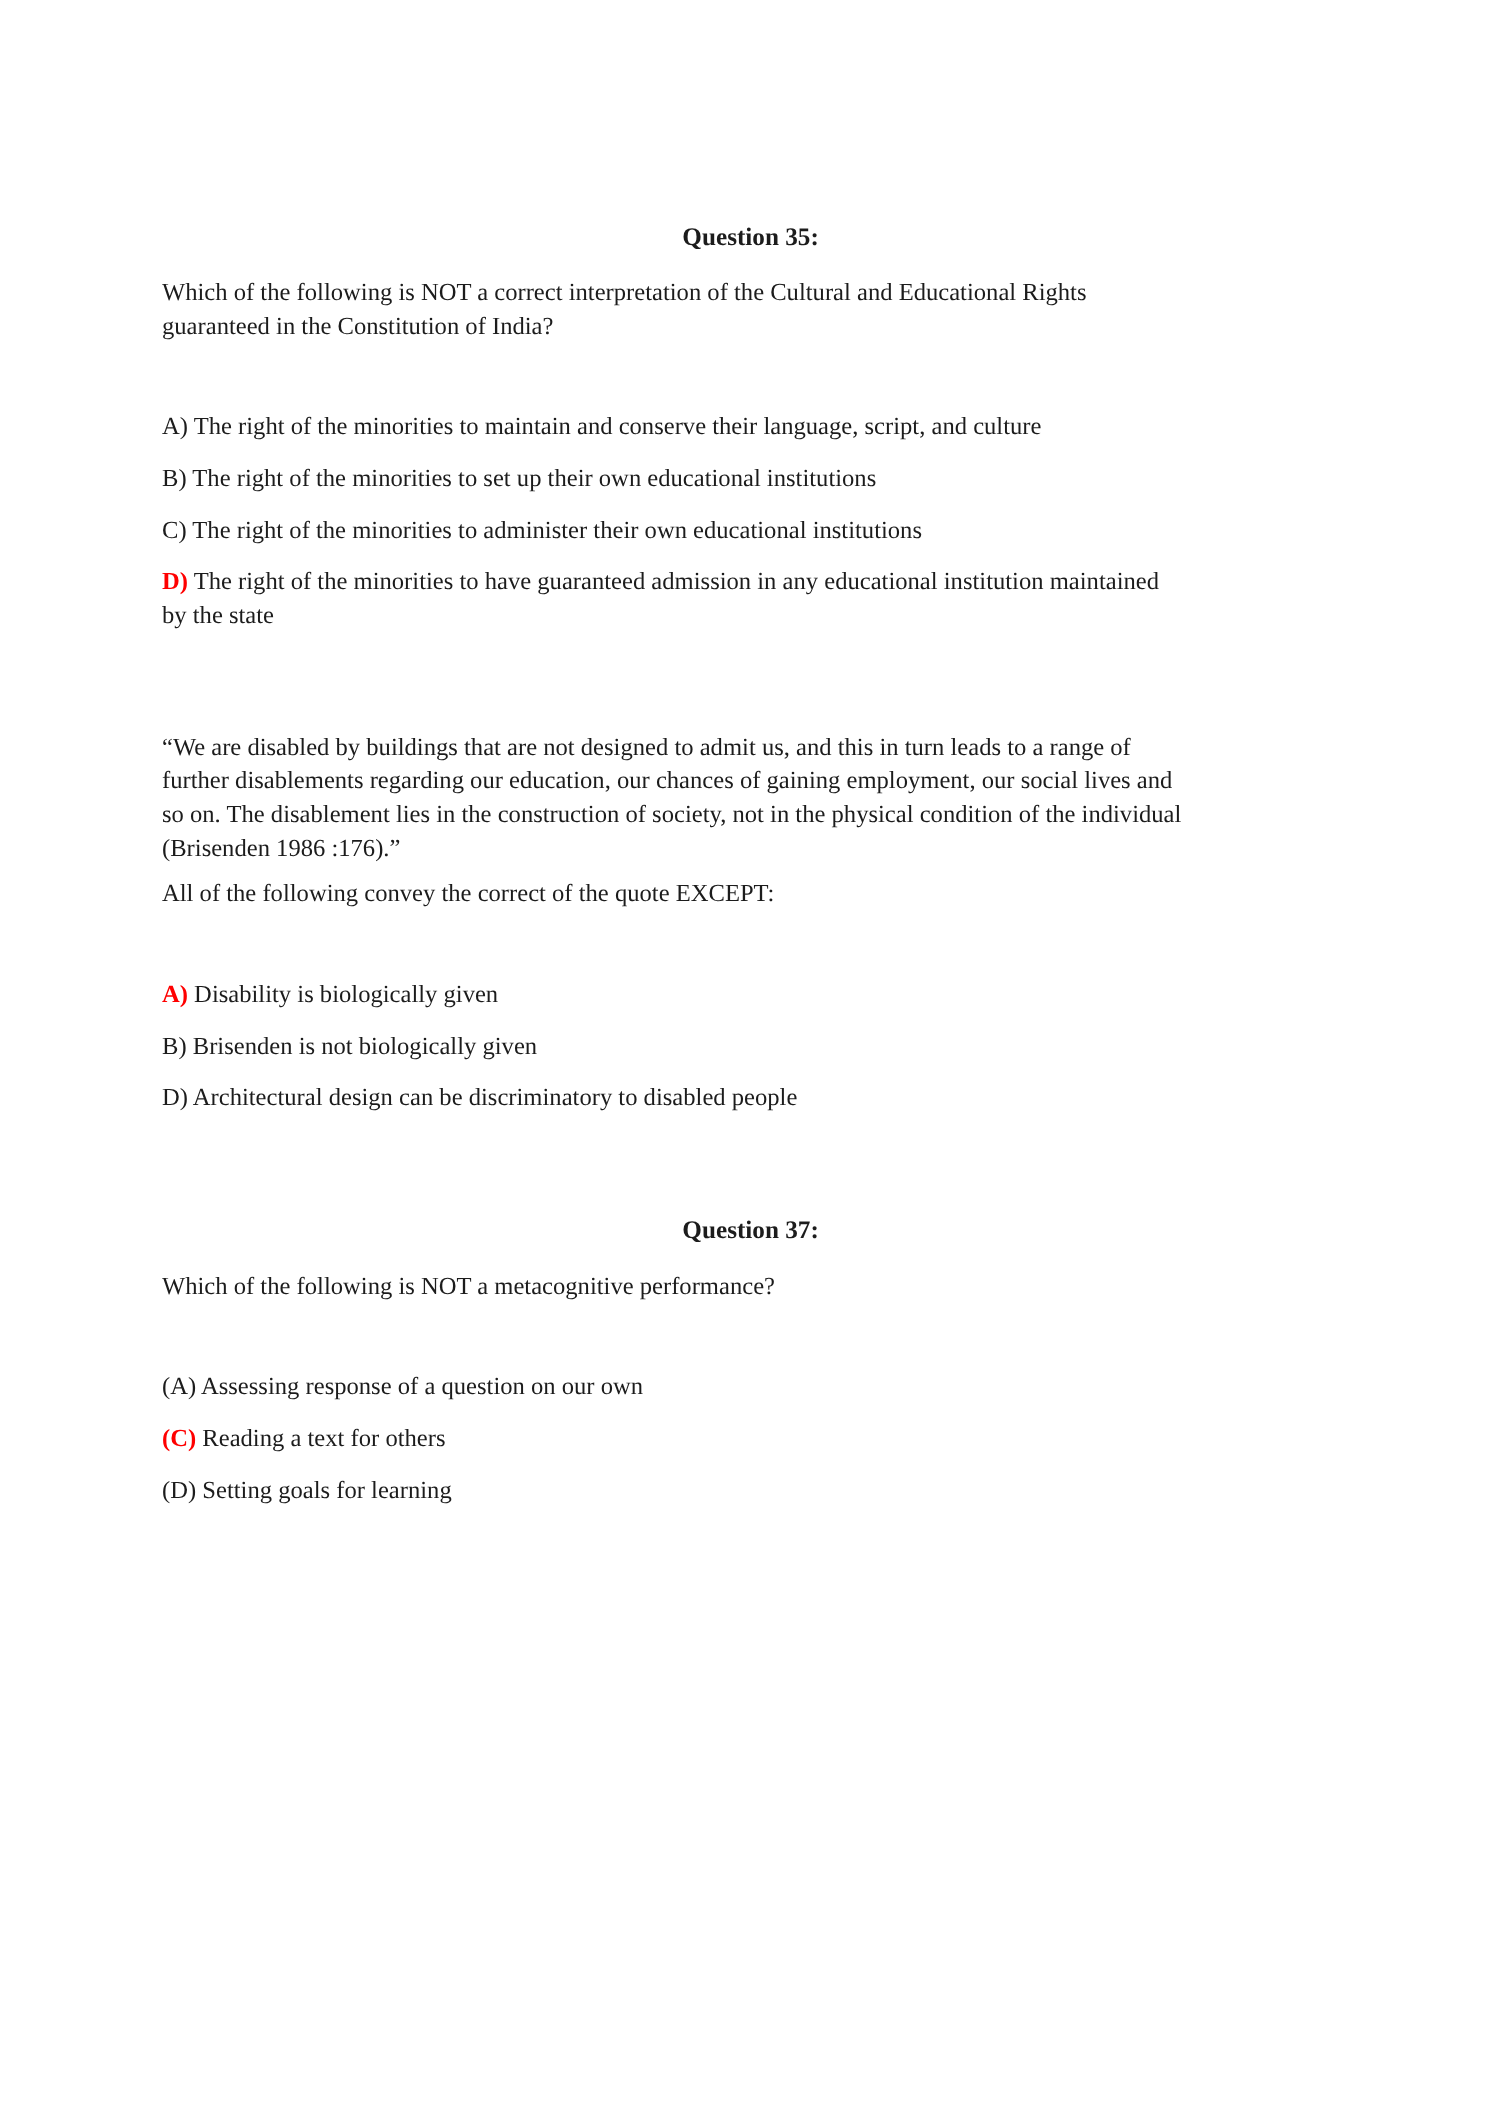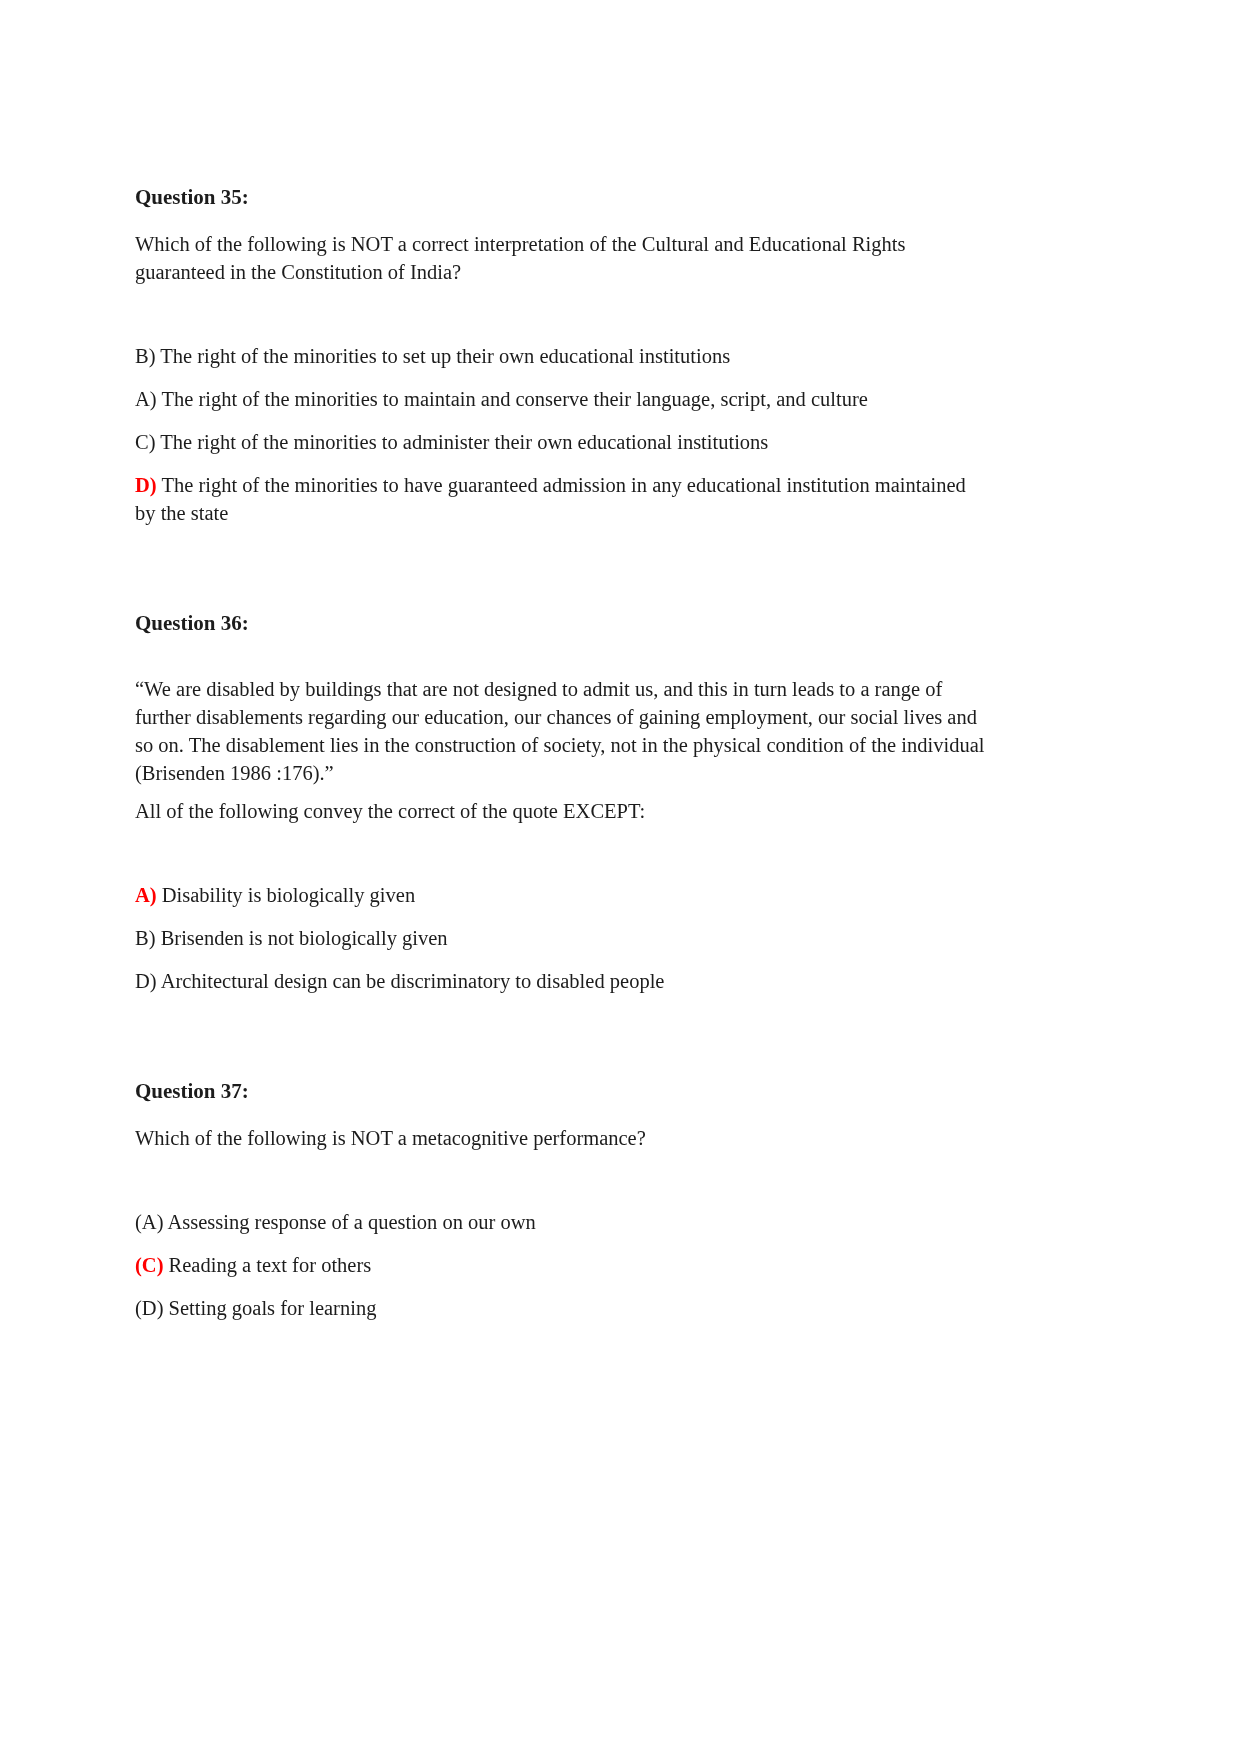--- a/index.html
+++ b/index.html
@@ -12,20 +12,21 @@
     color: #1c1c1c;
     padding: 183px 125px 0 135px;
     overflow: hidden;
   }
   .question { margin-bottom: 82px; }
   .q-title {
     font-weight: bold;
     font-size: 21px;
     line-height: 28px;
     margin: 0 0 19px 0;
+    text-align: center;
   }
   .q-body { margin: 0; }
   .q-para {
     font-size: 20.5px;
     line-height: 28px;
     margin: 0 0 10px 0;
     max-width: 850px;
   }
   .q-para.pre-gap { margin-top: 38px; }
   .options { margin-top: 56px; }
@@ -44,40 +45,39 @@
 </head>
 <body style="color: rgb(28, 28, 28); background: rgb(255, 255, 255);">
 
 <section class="question">
   <h3 class="q-title">Question 35:</h3>
   <div class="q-body">
     <p class="q-para">Which of the following is NOT a correct interpretation of the Cultural and Educational Rights guaranteed in the Constitution of India?</p>
   </div>
   <div class="options">
     <p class="option">
+      <span class="opt-label">A)</span>
+      <span>The right of the minorities to maintain and conserve their language, script, and culture</span>
+    </p>
+    <p class="option">
       <span class="opt-label">B)</span>
       <span>The right of the minorities to set up their own educational institutions</span>
-    </p>
-    <p class="option">
-      <span class="opt-label">A)</span>
-      <span>The right of the minorities to maintain and conserve their language, script, and culture</span>
     </p>
     <p class="option">
       <span class="opt-label">C)</span>
       <span>The right of the minorities to administer their own educational institutions</span>
     </p>
     <p class="option">
       <span class="opt-label highlight">D)</span>
       <span>The right of the minorities to have guaranteed admission in any educational institution maintained by the state</span>
     </p>
   </div>
 </section>
 
 <section class="question">
-  <h3 class="q-title">Question 36:</h3>
   <div class="q-body">
     <p class="q-para pre-gap">“We are disabled by buildings that are not designed to admit us, and this in turn leads to a range of further disablements regarding our education, our chances of gaining employment, our social lives and so on. The disablement lies in the construction of society, not in the physical condition of the individual (Brisenden 1986 :176).”</p>
     <p class="q-para">All of the following convey the correct of the quote EXCEPT:</p>
   </div>
   <div class="options">
     <p class="option">
       <span class="opt-label highlight">A)</span>
       <span>Disability is biologically given</span>
     </p>
     <p class="option">

